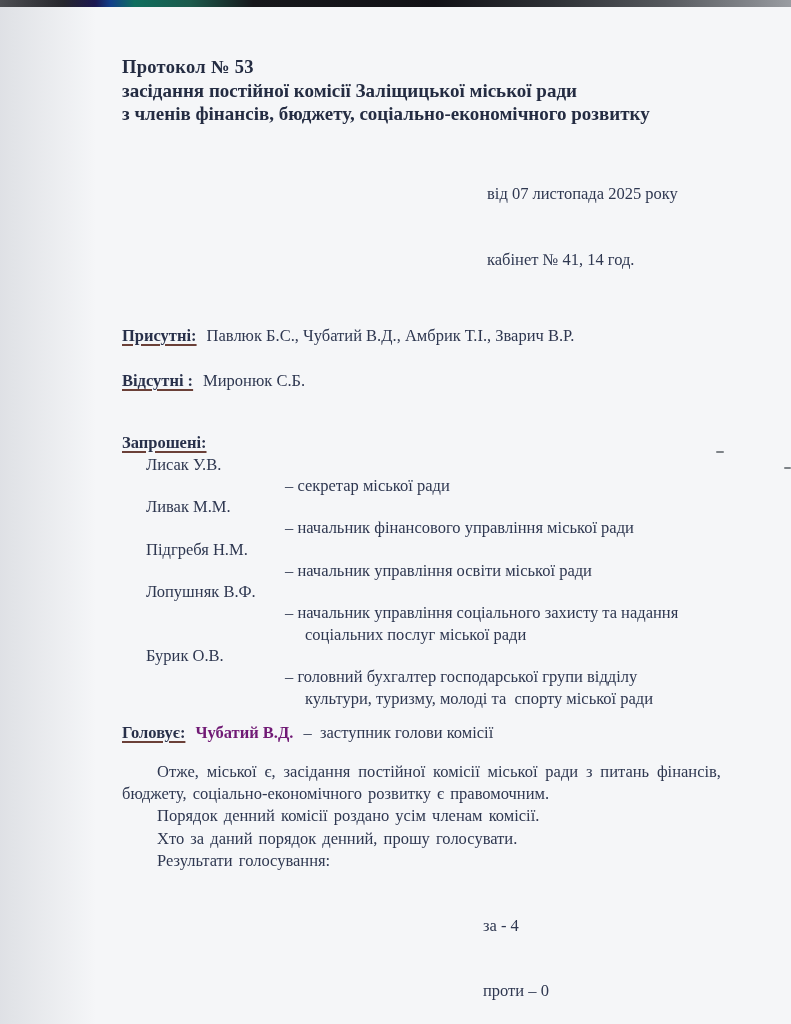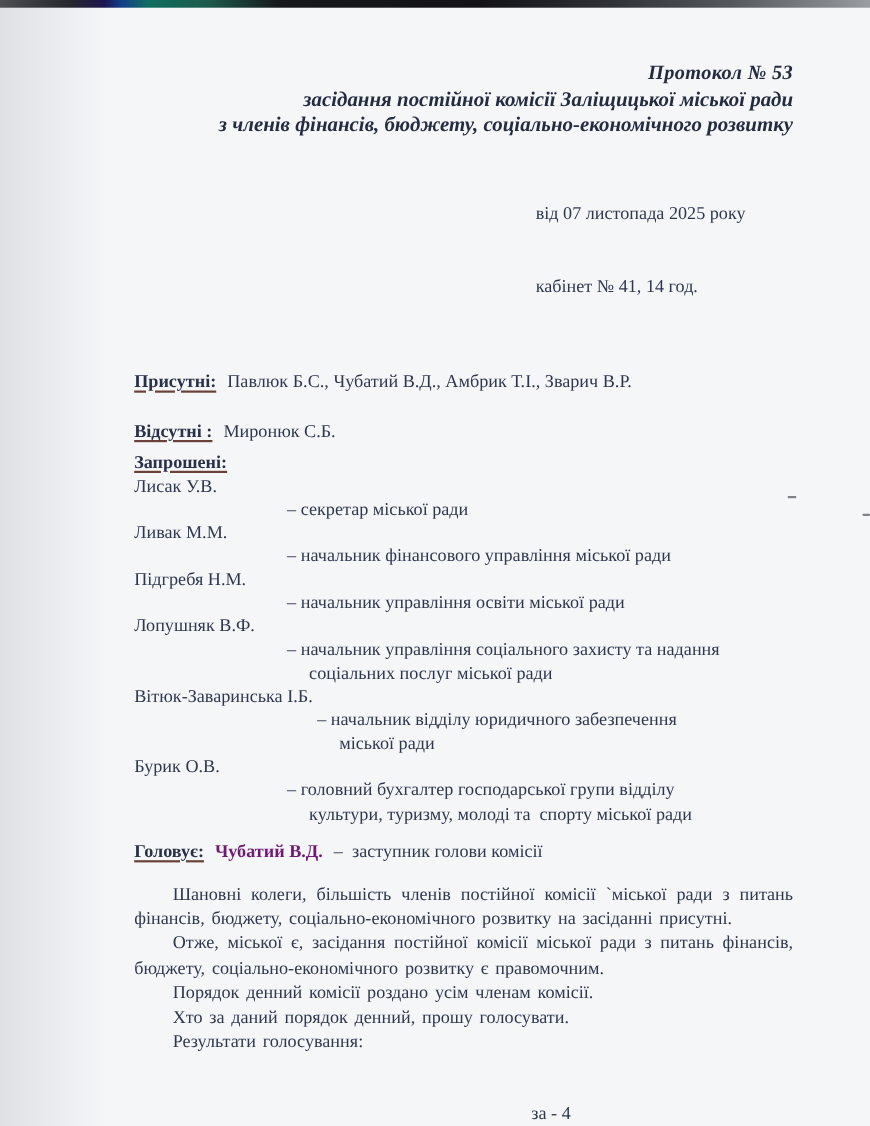--- a/index.html
+++ b/index.html
@@ -26,35 +26,35 @@
     box-sizing:border-box;
     padding:56px 70px 0 122px;
     width:791px;
   }
   .u{
     text-decoration:underline;
     text-decoration-color:#6b4038;
     text-decoration-thickness:1.5px;
     text-underline-offset:3px;
   }
-  .title-block{text-align:right;line-height:23px;color:#242c42;font-style:italic;}
+  .title-block{text-align:left;line-height:23px;color:#242c42;}
   .title-main{font-size:18.5px;font-weight:bold;letter-spacing:.3px;}
   .title-sub{font-size:19px;font-weight:bold;}
   .date-block{
     margin-top:14px;margin-left:365px;
     font-size:16.5px;line-height:22px;white-space:pre;
   }
   .line{margin:0;font-size:16.5px;line-height:22px;}
-  .present-line{margin-top:21px;}
+  .present-line{margin-top:10px;}
   .absent-line{margin-top:23px;}
   .label{font-weight:bold;color:#28304a;margin-right:10px;}
-  .invited-label{margin-top:6px;line-height:21.5px;}
+  .invited-label{margin-top:40px;line-height:21.5px;}
   .invited{font-size:16.5px;line-height:21.5px;}
   .inv-row{display:flex;align-items:flex-start;}
-  .inv-name{min-width:135px;padding-right:4px;white-space:nowrap;}
+  .inv-name{min-width:135px;padding-right:4px;white-space:nowrap;margin-left:24px;}
   .inv-role{flex:1;white-space:pre-wrap;padding-left:20px;text-indent:-20px;margin-top:21px;}
   .chair-line{margin-top:13px;font-size:16.5px;line-height:22px;}
   .chair-name{font-weight:bold;color:#701a75;}
   .chair-role{white-space:pre;margin-left:10px;}
   .para{
     margin:0;font-size:16.5px;line-height:22.4px;
     text-indent:35px;word-spacing:2px;
   }
   .para.first{margin-top:12px;}
   .para.j{text-align:justify;}
@@ -102,34 +102,28 @@
     <div class="inv-row">
       <div class="inv-name">Підгребя Н.М.</div>
       <div class="inv-role">– начальник управління освіти міської ради</div>
     </div>
     <div class="inv-row">
       <div class="inv-name">Лопушняк В.Ф.</div>
       <div class="inv-role">– начальник управління соціального захисту та надання
 соціальних послуг міської ради</div>
     </div>
     <div class="inv-row">
-      <div class="inv-name">Вітюк-Заваринська І.Б.</div>
-      <div class="inv-role">– начальник відділу юридичного забезпечення
-міської ради</div>
-    </div>
-    <div class="inv-row">
       <div class="inv-name">Бурик О.В.</div>
       <div class="inv-role">– головний бухгалтер господарської групи відділу
 культури, туризму, молоді та  спорту міської ради</div>
     </div>
   </div>
 
   <p class="chair-line"><span class="label u">Головує:</span><span class="chair-name">Чубатий В.Д.</span><span class="chair-role">–  заступник голови комісії</span></p>
 
-  <p class="para j first">Шановні колеги,  більшість членів постійної комісії `міської ради з питань фінансів, бюджету, соціально-економічного розвитку на засіданні присутні.</p>
   <p class="para j">Отже, міської є, засідання постійної комісії міської ради з питань фінансів, бюджету, соціально-економічного розвитку є правомочним.</p>
   <p class="para">Порядок денний комісії роздано усім членам комісії.</p>
   <p class="para">Хто за даний порядок денний, прошу голосувати.</p>
   <p class="para">Результати голосування:</p>
 
   <div class="vote-block">
     <div>за - 4</div>
     <div>проти – 0</div>
     
   </div>

